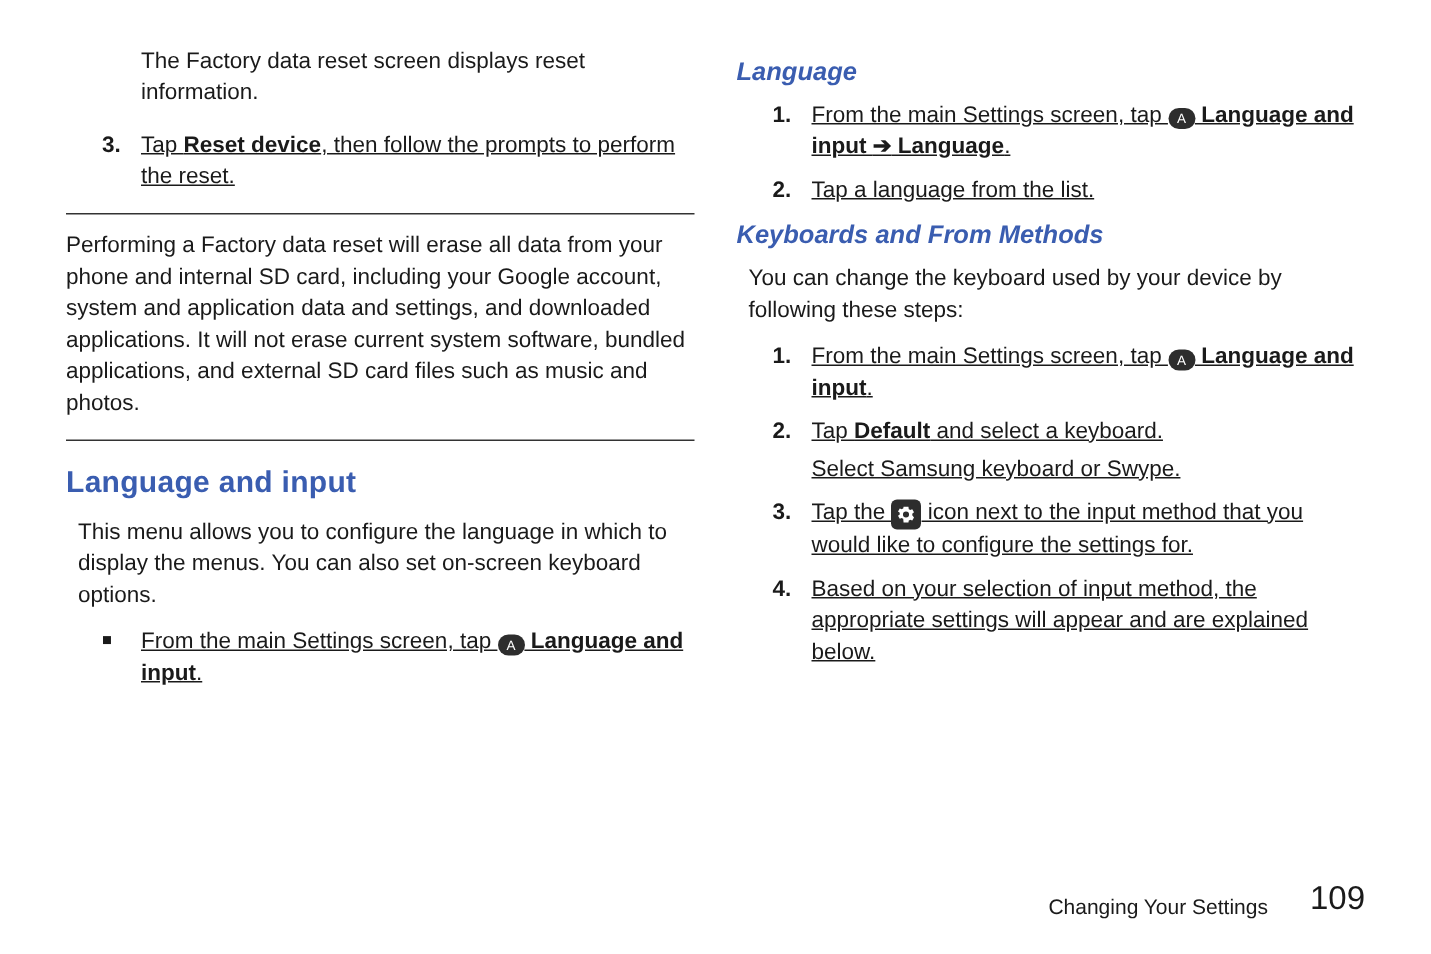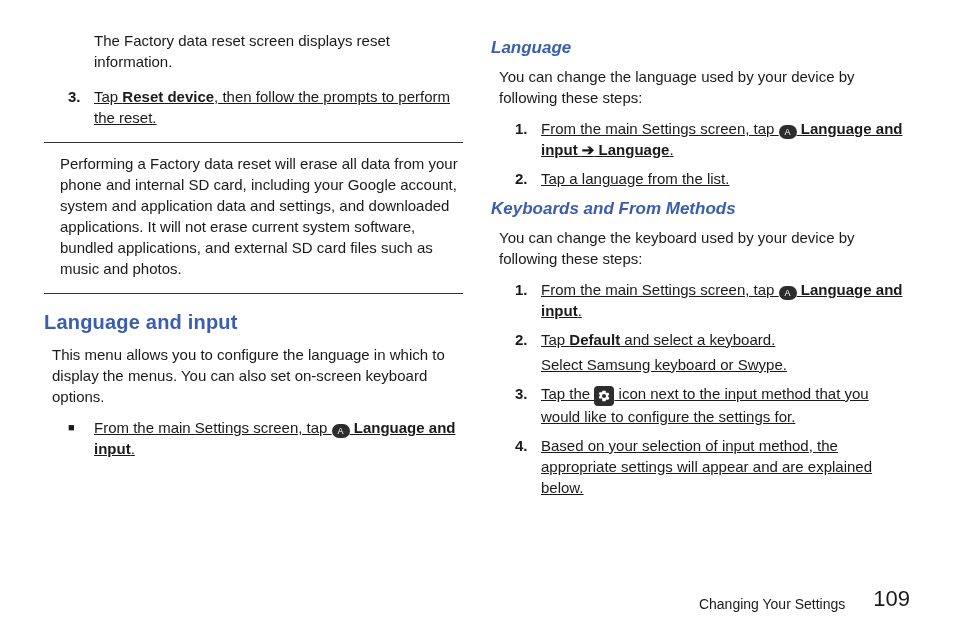--- a/index.html
+++ b/index.html
@@ -62,21 +62,20 @@
   .warning-block {
     display: flex;
     margin-bottom: 14px;
   }
   .warning-label {
     font-weight: bold;
     min-width: 64px;
   }
   .warning-text {
     flex: 1;
-    margin-left: 16px;
   }
   .h1 {
     font-weight: bold;
     font-size: 20px;
     color: #3a5db0;
     margin: 14px 0 8px 0;
     font-family: Arial, Helvetica, sans-serif;
     letter-spacing: 0.2px;
   }
   .h2 {
@@ -169,21 +168,20 @@
       <div class="ol-body">
         <span>From the main Settings screen, tap </span><span class="icon-a">A</span><span class="b"> Language and input</span><span>.</span>
       </div>
     </div>
 
   </div>
 
   <div class="col">
 
     <div class="h2">Language</div>
-    <div class="intro">You can change the language used by your device by following these steps:</div>
 
     <div class="ol-line">
       <div class="ol-num">1.</div>
       <div class="ol-body">
         <span>From the main Settings screen, tap </span><span class="icon-a">A</span><span class="b"> Language and input </span><span class="arrow">➔</span><span class="b"> Language</span><span>.</span>
       </div>
     </div>
 
     <div class="ol-line">
       <div class="ol-num">2.</div>

